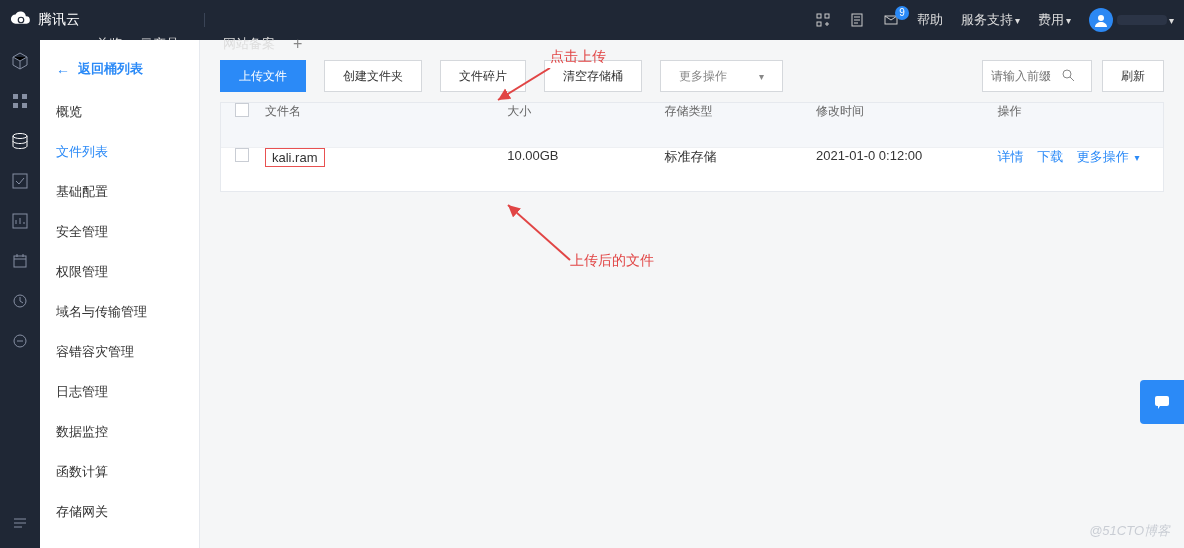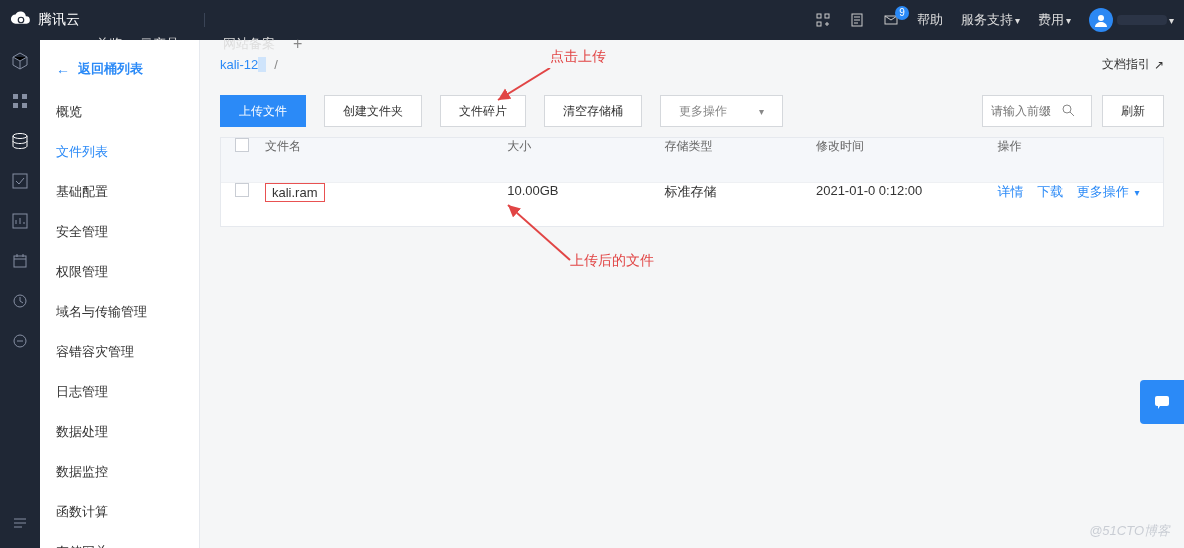--- a/index.html
+++ b/index.html
@@ -204,37 +204,26 @@
       <span>返回桶列表</span>
     </div>
     <div class="side-item">概览</div>
     <div class="side-item active">文件列表</div>
     <div class="side-item">基础配置</div>
     <div class="side-item">安全管理</div>
     <div class="side-item">权限管理</div>
     <div class="side-item">域名与传输管理</div>
     <div class="side-item">容错容灾管理</div>
     <div class="side-item">日志管理</div>
-    <div class="side-item">数据处理</div>
     <div class="side-item">数据监控</div>
     <div class="side-item">函数计算</div>
     <div class="side-item">存储网关</div>
   </div>
 
   <div class="main">
-    <div class="crumb-row">
-      <div class="crumb">
-        <span class="crumb-link"><span>kali-12</span><span class="hl"></span></span>
-        <span class="crumb-sep">/</span>
-      </div>
-      <div class="doc-link">
-        <span>文档指引</span>
-        <span>↗</span>
-      </div>
-    </div>
 
     <div class="toolbar">
       <div class="btn primary">上传文件</div>
       <div class="btn">创建文件夹</div>
       <div class="btn">文件碎片</div>
       <div class="btn">清空存储桶</div>
       <div class="btn more">
           <span>更多操作</span>
           <span class="caret">▾</span>
         </div>

